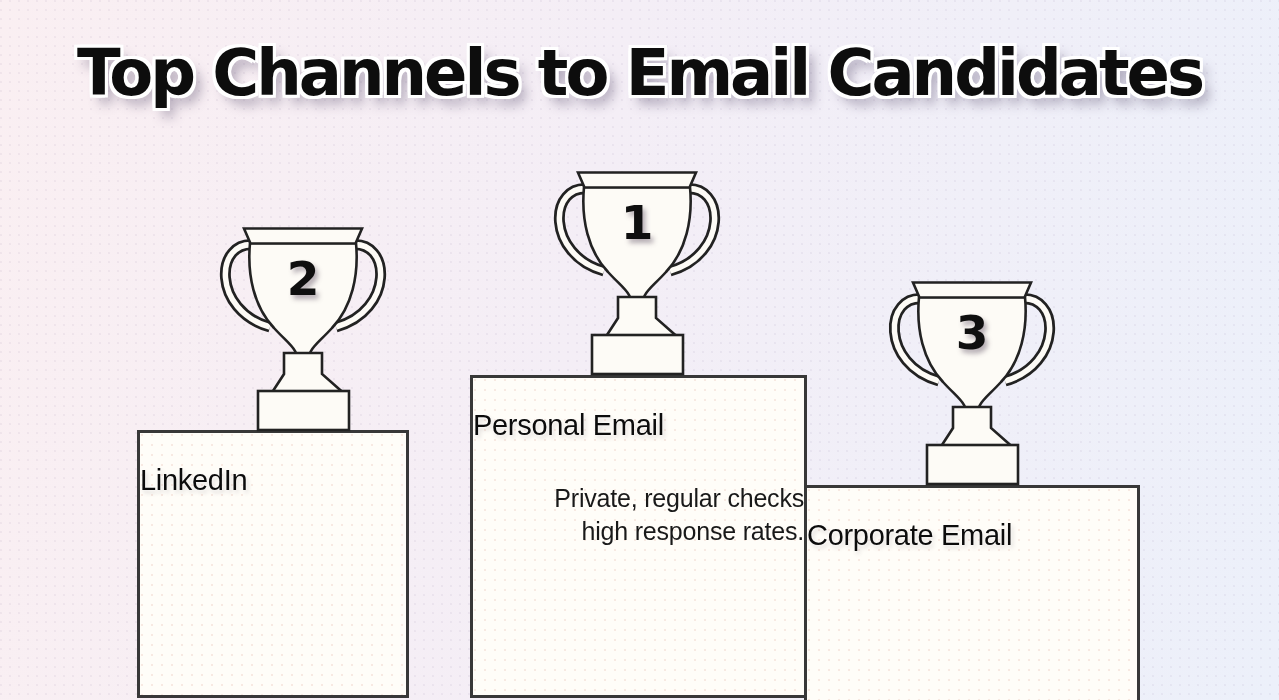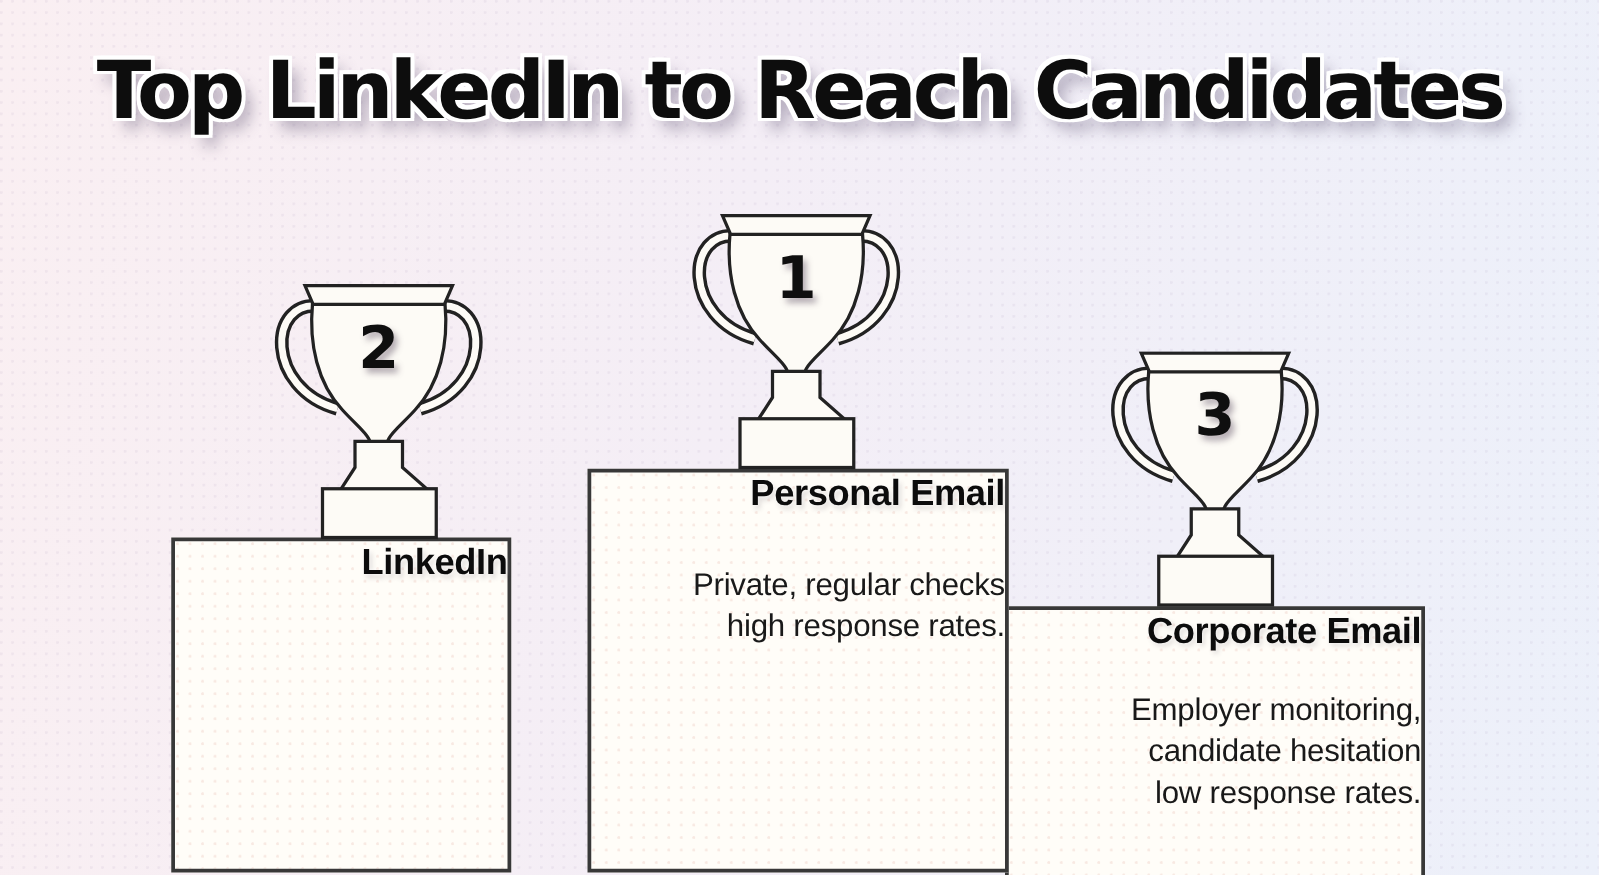--- a/index.html
+++ b/index.html
@@ -49,22 +49,23 @@
     border: 3px solid #383838;
     z-index: 1;
   }
   .panel.center { z-index: 2; }
 
   .panel-left   { left: 137px; top: 430px; width: 272px; height: 268px; }
   .panel-center { left: 470px; top: 375px; width: 337px; height: 323px; }
   .panel-right  { left: 804px; top: 485px; width: 336px; height: 241px; }
 
   .panel-heading {
-    text-align: right;
-    font-weight: bold;
+    margin-top: 30px;
+    text-align: left;
+    font-weight: normal;
     font-size: 29px;
     line-height: 34px;
     letter-spacing: -0.3px;
     color: #0c0c0c;
     text-shadow: 0 0 3px rgba(255,255,255,0.9), 2px 3px 4px rgba(70,60,80,0.18);
   }
   .panel-body {
     text-align: right;
     font-size: 25px;
     line-height: 33px;
@@ -104,37 +105,34 @@
     line-height: 1.1;
     color: #0f0f0f;
     text-shadow: 3px 4px 5px rgba(90,75,95,0.45);
   }
 </style>
 </head>
 <body>
 
 <div class="stage">
 
-  <h1 class="title">Top LinkedIn to Reach Candidates</h1>
+  <h1 class="title">Top Channels to Email Candidates</h1>
 
   <div class="panel panel-left">
     <div class="panel-heading">LinkedIn</div>
   </div>
 
   <div class="panel panel-center center">
     <div class="panel-heading">Personal Email</div>
     <div class="panel-body">Private, regular checks
 high response rates.</div>
   </div>
 
   <div class="panel panel-right">
     <div class="panel-heading">Corporate Email</div>
-    <div class="panel-body">Employer monitoring,
-candidate hesitation
-low response rates.</div>
   </div>
 
   <div class="trophy trophy-first">
     <svg viewBox="0 0 182 206">
       <path class="handle-outer" d="M44,18 C2,12 0,84 58,100"></path>
       <path class="handle-outer" d="M138,18 C180,12 182,84 124,100"></path>
       <path class="handle-inner" d="M44,18 C2,12 0,84 58,100"></path>
       <path class="handle-inner" d="M138,18 C180,12 182,84 124,100"></path>
       <path class="t-fill" d="M38,16 C35,48 42,80 62,101 C72,112 80,118 83,124 C85,129 88,131.5 91,131.5 C94,131.5 97,129 99,124 C102,118 110,112 120,101 C140,80 147,48 144,16 Z"></path>
       <path class="t-fill" d="M32,1.5 L150,1.5 L143.5,16.5 L38.5,16.5 Z"></path>

